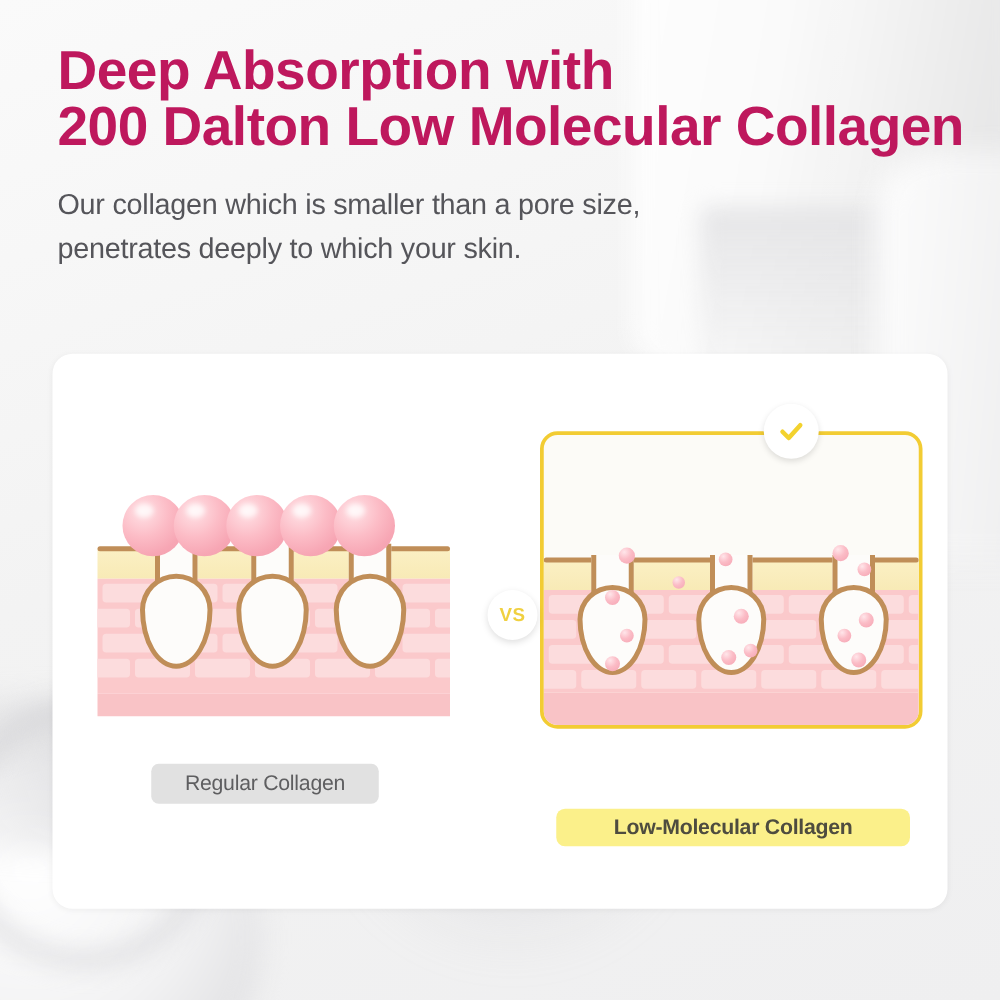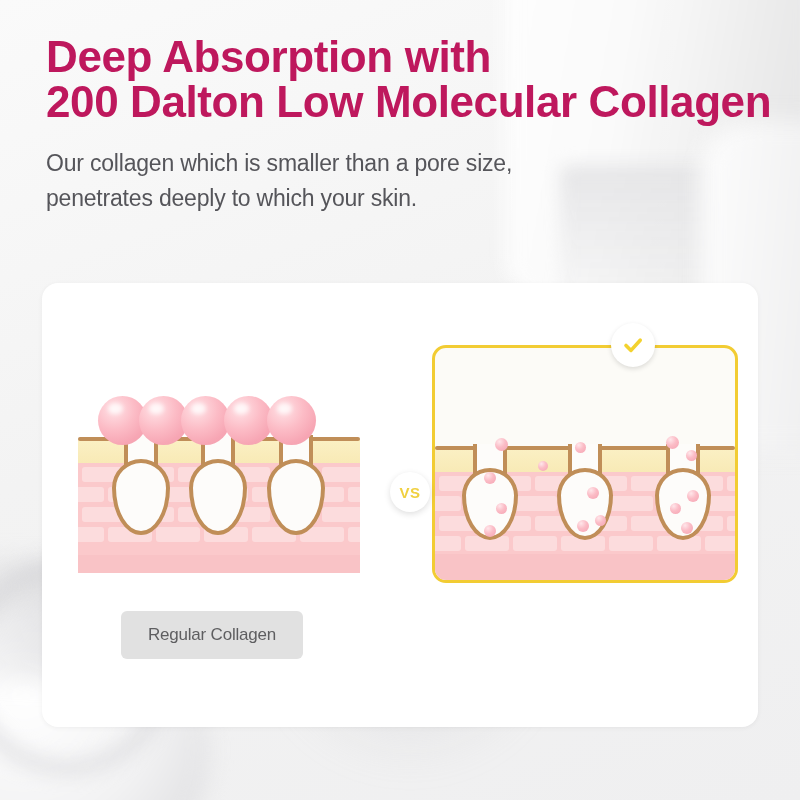--- a/index.html
+++ b/index.html
@@ -321,16 +321,17 @@
       <div class="smallmol" style="left:246px; top:174px; width:12px; height:12px; z-index:6;"></div>
       <div class="smallmol" style="left:103px; top:113px; width:10px; height:10px; z-index:6;"></div>
     </div>
 
   <div class="check-badge" style="left:569px; top:40px;">
     <svg width="24" height="24" viewBox="0 0 24 24">
       <path d="M5 12.4 L10 17.4 L19.2 7.2" fill="none" stroke="#f3d22e" stroke-width="3.6" stroke-linecap="round" stroke-linejoin="round"></path>
     </svg>
   </div>
 
-  <div class="pill-grey" style="left:79px; top:328px; width:182px; height:48px;">Regular Collagen</div>
-
-
+  <div class="pill-grey" style="left:79px; top:328px; width:182px; height:32px;">Regular Collagen</div>
+
+
+  <div class="pill-yellow" style="left:403px; top:364px; width:283px; height:30px;">Low-Molecular Collagen</div>
 </div>
 
 </body></html>

